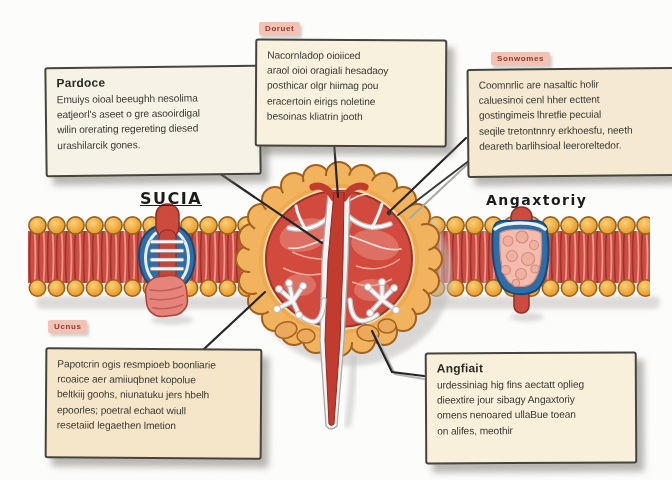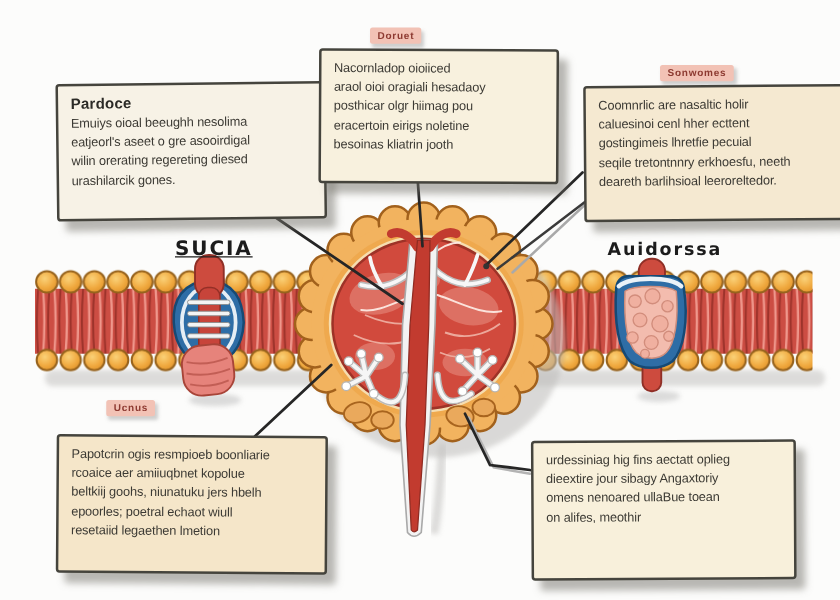--- a/index.html
+++ b/index.html
@@ -4,21 +4,21 @@
 <style>
   html,body{margin:0;padding:0;background:#ffffff;}
   #canvas{position:relative;width:672px;height:480px;background:#fcfcfb;overflow:hidden;
           font-family:"Liberation Sans",sans-serif;}
   svg{position:absolute;left:0;top:0;}
   .note-box{position:absolute;background:#f8f2e2;border:2px solid #45443d;border-radius:3px;
             box-shadow:7px 8px 6px rgba(118,115,108,.5);padding:7px 10px;color:#34332e;}
   .note-title{font-weight:bold;font-size:12px;letter-spacing:.2px;margin-bottom:2px;color:#2b2a26;}
   .note-line{font-size:10.2px;line-height:15.2px;white-space:nowrap;letter-spacing:-0.1px;color:#3c3a34;}
   .tag{position:absolute;background:#f2c2b5;color:#8d3a31;font-size:8px;font-weight:bold;
-       letter-spacing:.6px;padding:2px 6px;border-radius:2px;box-shadow:2px 3px 3px rgba(120,120,120,.35);margin-left:37px;}
+       letter-spacing:.6px;padding:2px 6px;border-radius:2px;box-shadow:2px 3px 3px rgba(120,120,120,.35);}
   .protein-label{position:absolute;font-family:"DejaVu Sans",sans-serif;font-weight:bold;
                  color:#1c1c1c;letter-spacing:1.5px;}
   #box1{left:45px;top:66px;width:192px;height:92px;background:#f7f2e6;transform:rotate(-0.7deg);}
   #box2{left:255px;top:39px;width:168px;height:90px;background:#f8f1de;transform:rotate(0.3deg);}
   #box3{left:467px;top:68px;width:184px;height:91px;background:#f5e9d1;transform:rotate(-0.5deg);}
   #box4{left:45px;top:348px;width:193px;height:93px;background:#f5e6c9;transform:rotate(0.4deg);}
   #box5{left:425px;top:352px;width:188px;height:94px;background:#f8f0db;transform:rotate(-0.3deg);}
   #tag2{left:259px;top:22px;}
   #tag3{left:491px;top:52px;}
   #tag4{left:48px;top:320px;}
@@ -258,22 +258,23 @@
 <div id="tag4" class="tag">Ucnus</div>
 <div id="box4" class="note-box">
   <div class="note-line">Papotcrin ogis resmpioeb boonliarie</div>
   <div class="note-line">rcoaice aer amiiuqbnet kopolue</div>
   <div class="note-line">beltkiij goohs, niunatuku jers hbelh</div>
   <div class="note-line">epoorles; poetral echaot wiull</div>
   <div class="note-line">resetaiid legaethen lmetion</div>
 </div>
 
 <div id="box5" class="note-box">
+  <div class="note-title">Angfiait</div>
   <div class="note-line">urdessiniag hig fins aectatt oplieg</div>
   <div class="note-line">dieextire jour sibagy Angaxtoriy</div>
   <div class="note-line">omens nenoared ullaBue toean</div>
   <div class="note-line">on alifes, meothir</div>
 </div>
 
 <div id="label-left" class="protein-label">SUCIA</div>
-<div id="label-right" class="protein-label">Auidorssa</div>
+<div id="label-right" class="protein-label">Angaxtoriy</div>
 
 </div>
 
 </body></html>

